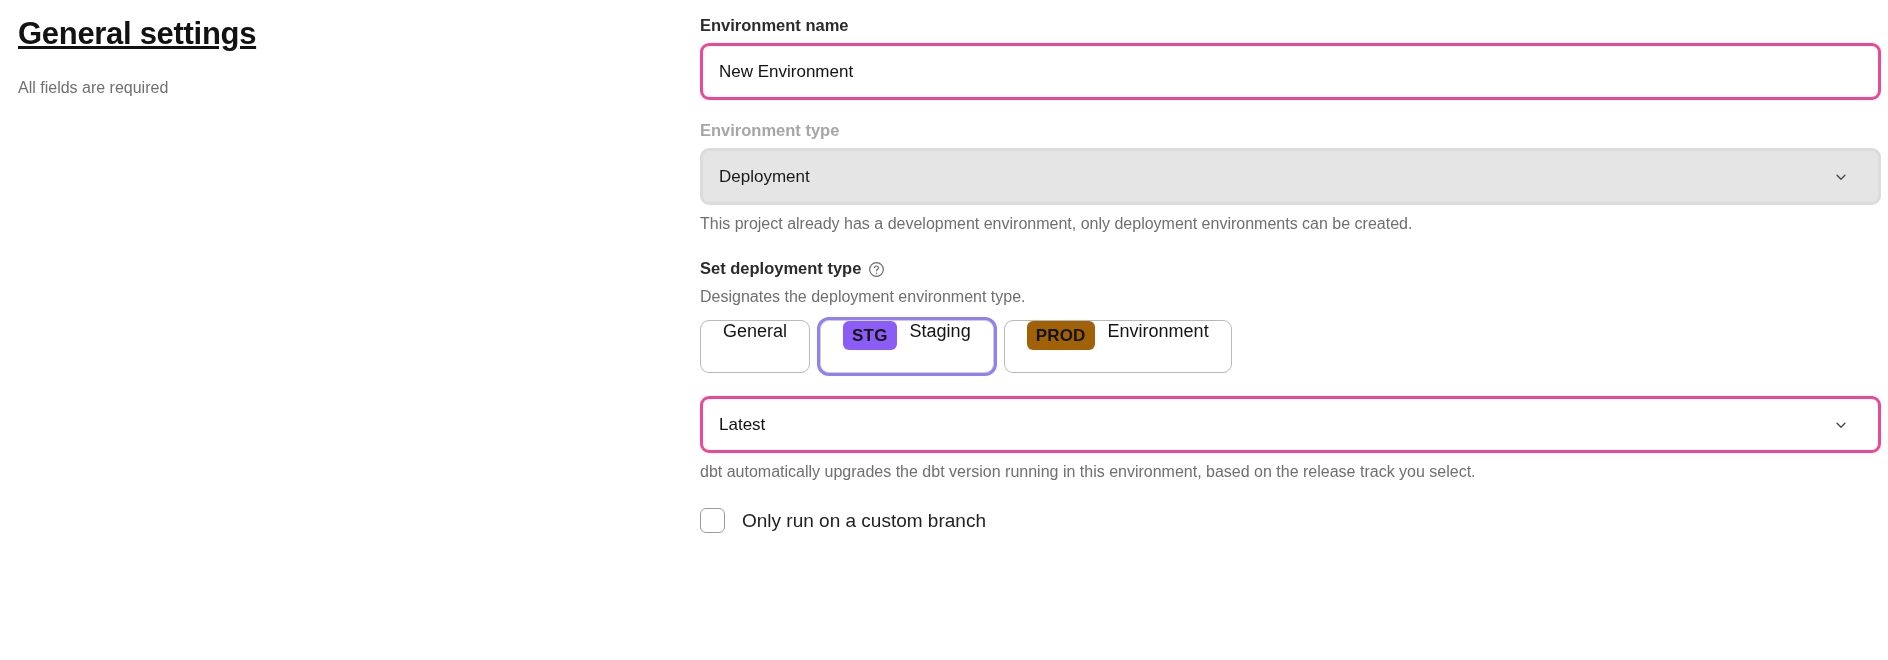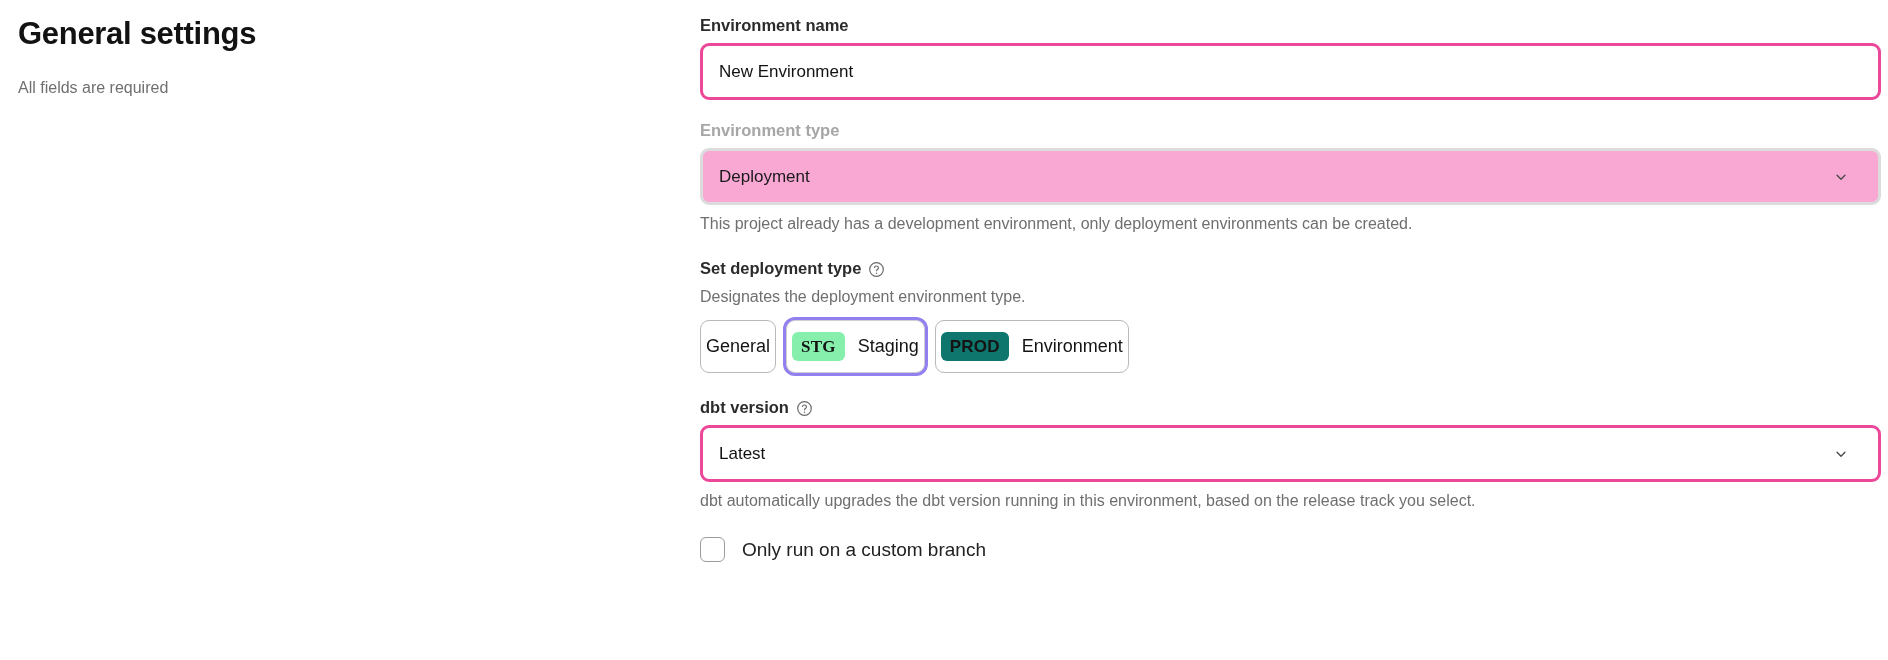--- a/index.html
+++ b/index.html
@@ -25,20 +25,21 @@
     top: 14px;
     width: 600px;
   }
   #page-title {
     font-size: 31px;
     font-weight: 600;
     letter-spacing: -0.3px;
     color: #121212;
     line-height: 40px;
     margin: 0;
+    text-decoration: underline;
   }
   #page-subtitle {
     font-size: 16px;
     color: #6f6f6f;
     line-height: 22px;
     margin-top: 23px;
   }
 
   
   #form-col {
@@ -75,21 +76,21 @@
     align-items: center;
     outline: none;
   }
   .text-input { padding-left: 16px; }
 
   .select-box {
     justify-content: space-between;
     cursor: pointer;
   }
   .select-box.disabled {
-    background: #f9a8d4;
+    background: #e5e5e5;
     border-color: #dcdcdc;
     color: #1a1a1a;
   }
   .select-value { line-height: 1; }
   .chevron {
     width: 14px;
     height: 14px;
     flex: 0 0 auto;
     color: #4a4a4a;
     margin-right: 14px;
@@ -109,23 +110,23 @@
     align-items: center;
     gap: 10px;
     margin-top: 12px;
   }
   .seg-btn {
     height: 53px;
     border: 1px solid #b9b9b9;
     border-radius: 9px;
     background: #ffffff;
     display: flex;
-    align-items: center;
+    align-items: flex-start;
     gap: 13px;
-    padding: 0 5px;
+    padding: 0 22px;
     font-size: 18px;
     color: #141414;
     cursor: pointer;
     font-family: "Liberation Sans", sans-serif;
   }
   .seg-btn.selected {
     box-shadow: 0 0 0 3px #9180f0;
     border-color: #cfcfcf;
   }
   .seg-badge {
@@ -133,22 +134,22 @@
     align-items: center;
     justify-content: center;
     height: 29px;
     padding: 0 9px;
     border-radius: 6px;
     font-size: 17px;
     font-weight: 600;
     letter-spacing: 0.2px;
     color: #141414;
   }
-  .badge-stg { background: #86efac; font-family: Liberation Serif, serif; }
-  .badge-prod { background: #0f766e; }
+  .badge-stg { background: #8b5cf6; }
+  .badge-prod { background: #a16207; }
 
   
   .help-icon {
     width: 17px;
     height: 17px;
     display: inline-block;
     color: #6a6a6a;
     position: relative;
     top: 1px;
   }
@@ -237,30 +238,20 @@
       <button class="seg-btn">
         <span class="seg-badge badge-prod">PROD</span>
         <span>Environment</span>
       </button>
     </div>
   </div>
 
   <div class="gap-3"></div>
 
   <div>
-    <div class="field-label">
-      <span>dbt version</span>
-      <span class="help-icon">
-        <svg viewBox="0 0 20 20" width="17" height="17" fill="none" stroke="currentColor" stroke-width="1.4">
-          <circle cx="10" cy="10" r="8"></circle>
-          <path d="M7.6 7.6a2.4 2.4 0 0 1 4.7 0.7c0 1.6-2.3 1.9-2.3 3.2" stroke-linecap="round"></path>
-          <circle cx="10" cy="14.4" r="0.85" fill="currentColor" stroke="none"></circle>
-        </svg>
-      </span>
-    </div>
     <div class="select-box">
       <span class="select-value">Latest</span>
       <span class="chevron">
         <svg viewBox="0 0 16 16" width="14" height="14" fill="none" stroke="currentColor" stroke-width="1.6" stroke-linecap="round" stroke-linejoin="round">
           <polyline points="3.5,6 8,10.5 12.5,6"></polyline>
         </svg>
       </span>
     </div>
     <div class="help-text">dbt automatically upgrades the dbt version running in this environment, based on the release track you select.</div>
   </div>

